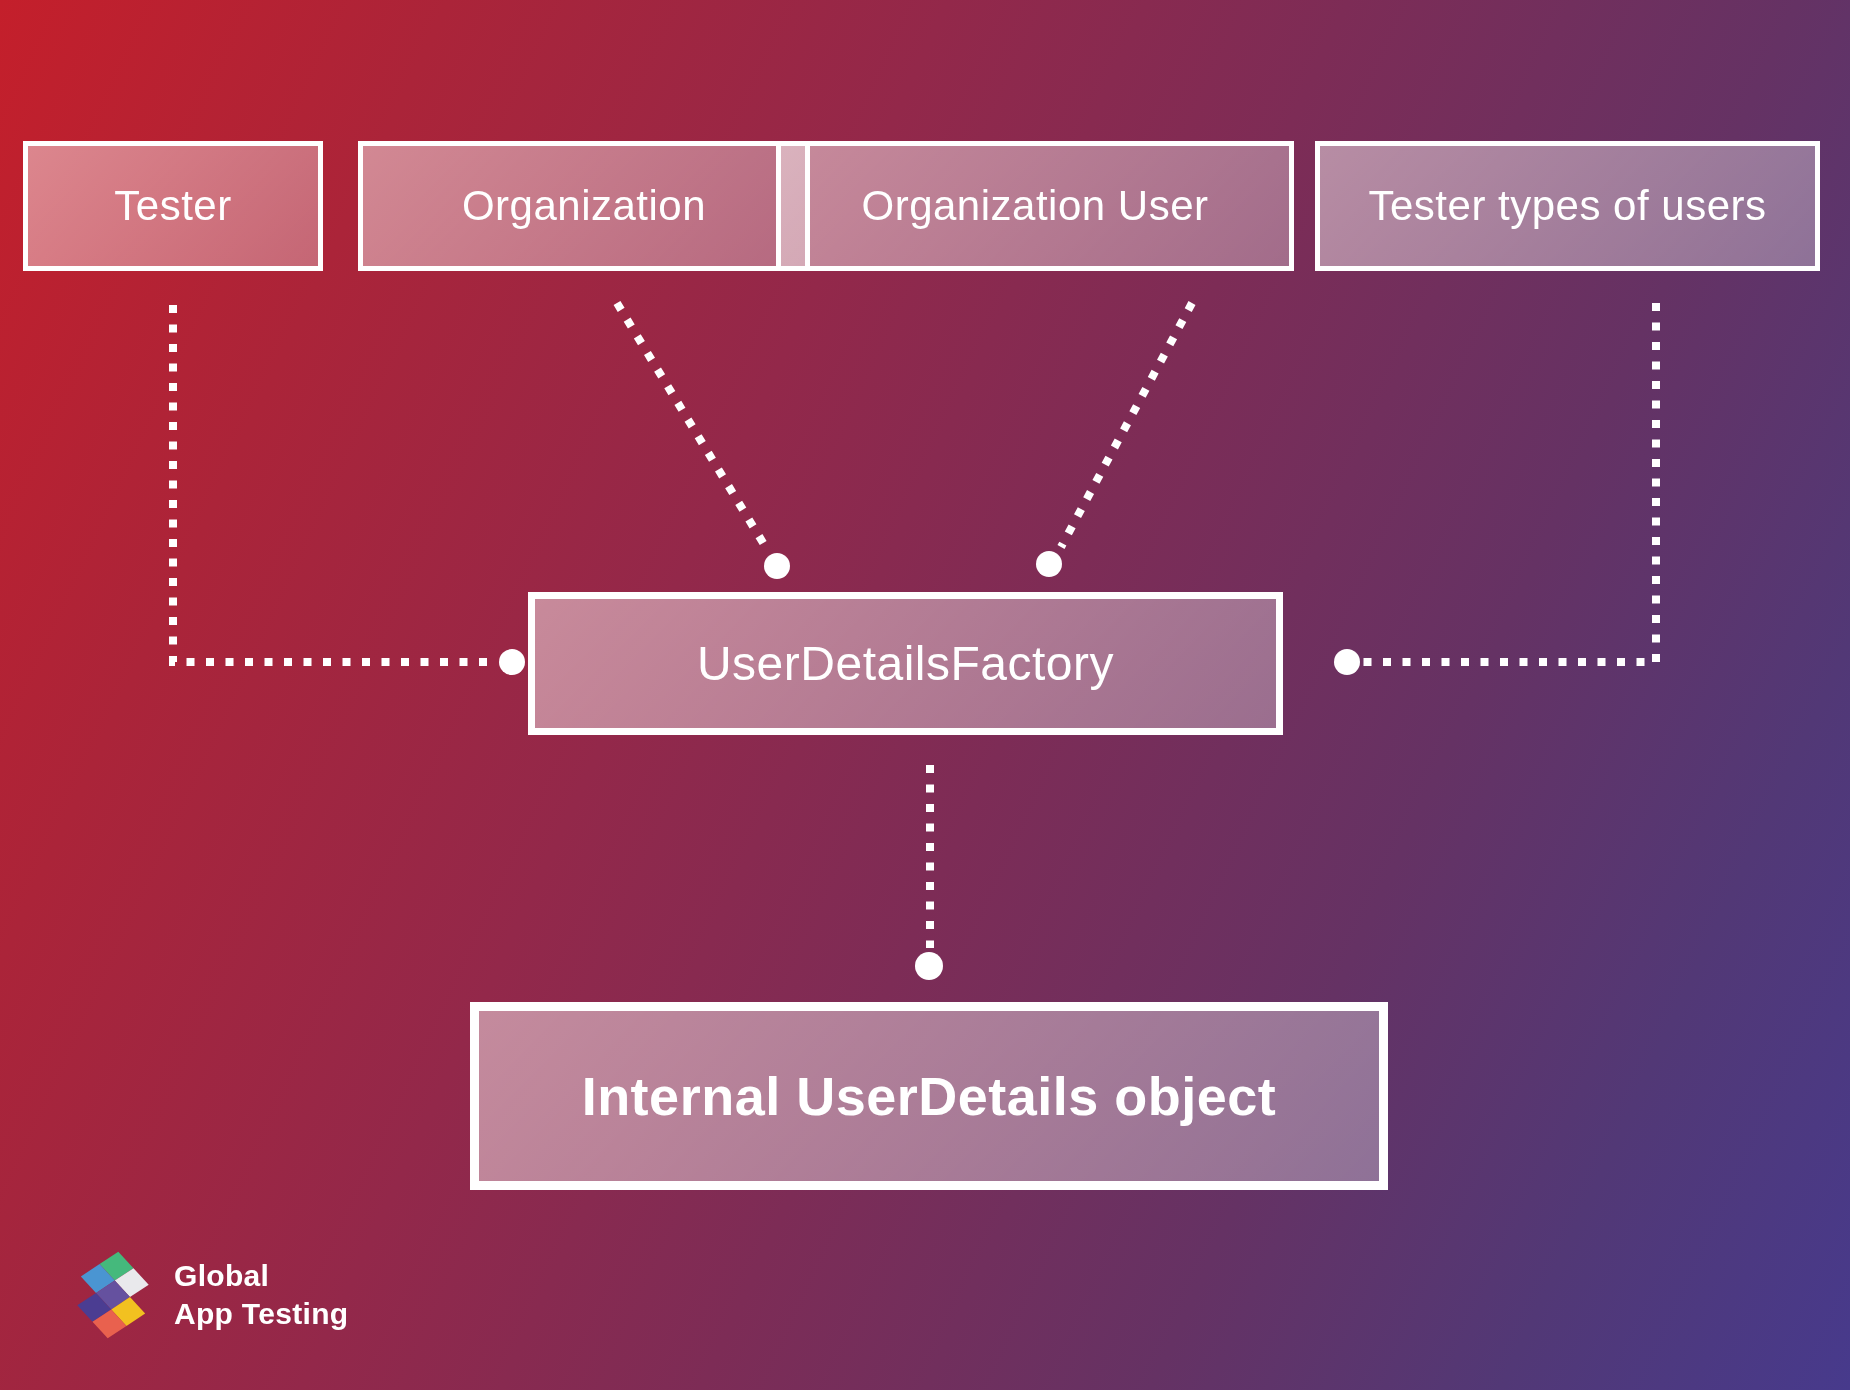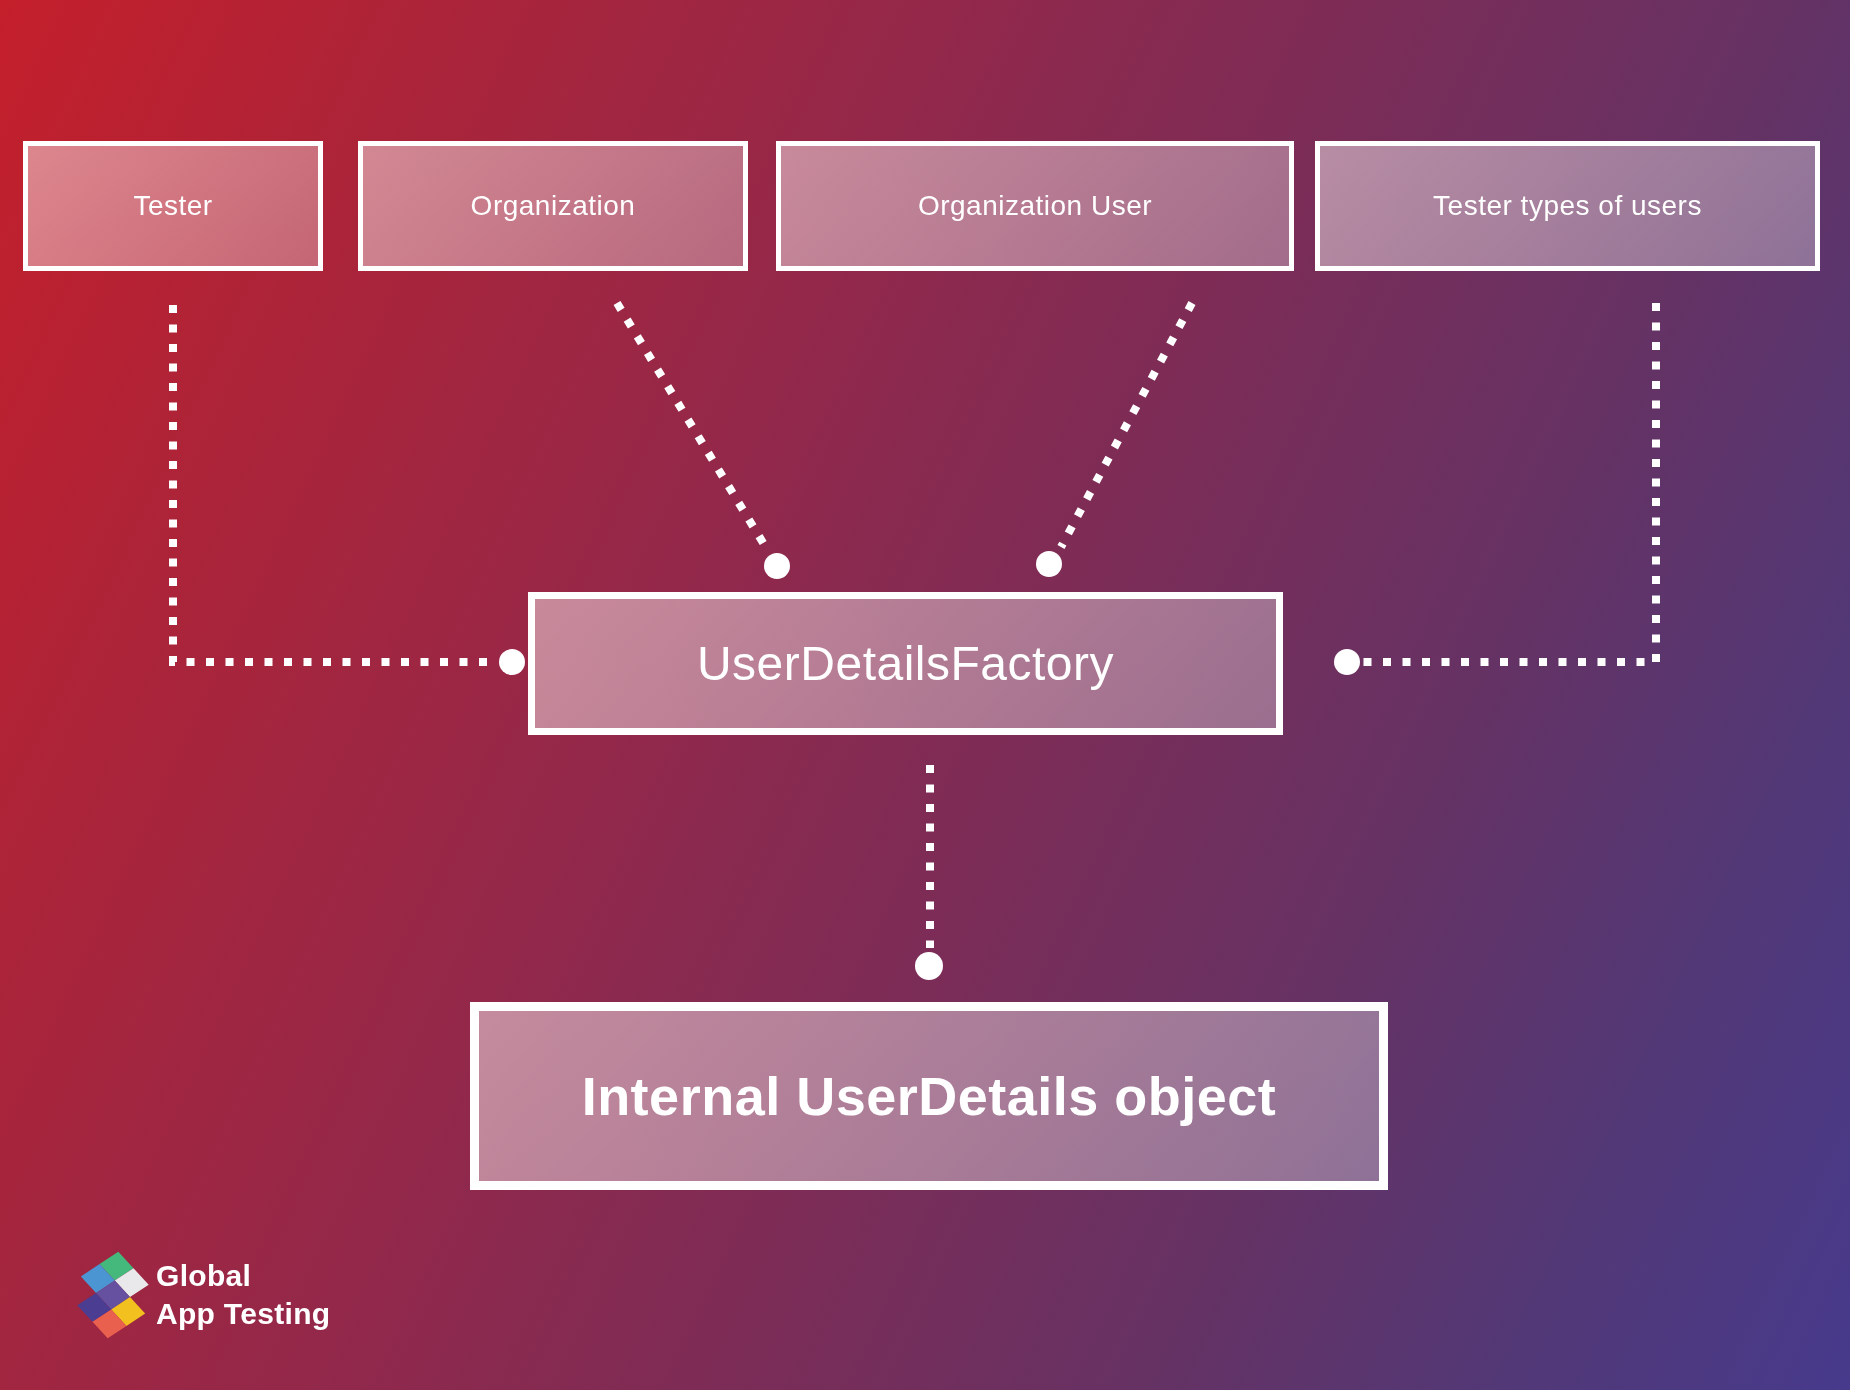--- a/index.html
+++ b/index.html
@@ -19,23 +19,23 @@
   }
   .node{
     position:absolute;
     box-sizing:border-box;
     border:5px solid #ffffff;
     background:linear-gradient(135deg, rgba(255,255,255,0.46), rgba(255,255,255,0.30));
     display:flex;align-items:center;justify-content:center;
     color:#ffffff;
     text-align:center;
   }
-  .node-top{top:141px;height:130px;font-size:28px;font-weight:400;letter-spacing:0.5px;}
+  .node-top{top:141px;height:130px;font-size:42px;font-weight:400;letter-spacing:0.5px;}
   #node-tester{left:23px;width:300px;}
-  #node-organization{left:358px;width:390px;}
+  #node-organization{left:358px;width:452px;}
   #node-orguser{left:776px;width:518px;}
   #node-other{left:1315px;width:505px;}
   #node-factory{
     left:528px;top:592px;width:755px;height:143px;
     border-width:7px;font-size:48px;font-weight:400;letter-spacing:0.5px;
   }
   #node-internal{
     left:470px;top:1002px;width:918px;height:188px;
     border-width:9px;font-size:54px;font-weight:700;letter-spacing:0.5px;
   }
@@ -47,20 +47,21 @@
     fill:none;stroke:#ffffff;stroke-width:8;
     stroke-dasharray:8 11.5;stroke-linecap:butt;
   }
   .dot{fill:#ffffff;stroke:none;}
   .logo{
     position:absolute;left:70px;top:1248px;
     display:flex;align-items:center;
   }
   .logo-mark{width:86px;height:94px;}
   .logo-text{
+    margin-left:18px;
     color:#ffffff;font-weight:700;font-size:30px;line-height:1.27;
     letter-spacing:0.3px;
   }
 </style>
 </head>
 <body>
 
 <div class="canvas">
 
   <svg class="connectors" viewBox="0 0 1850 1390">

